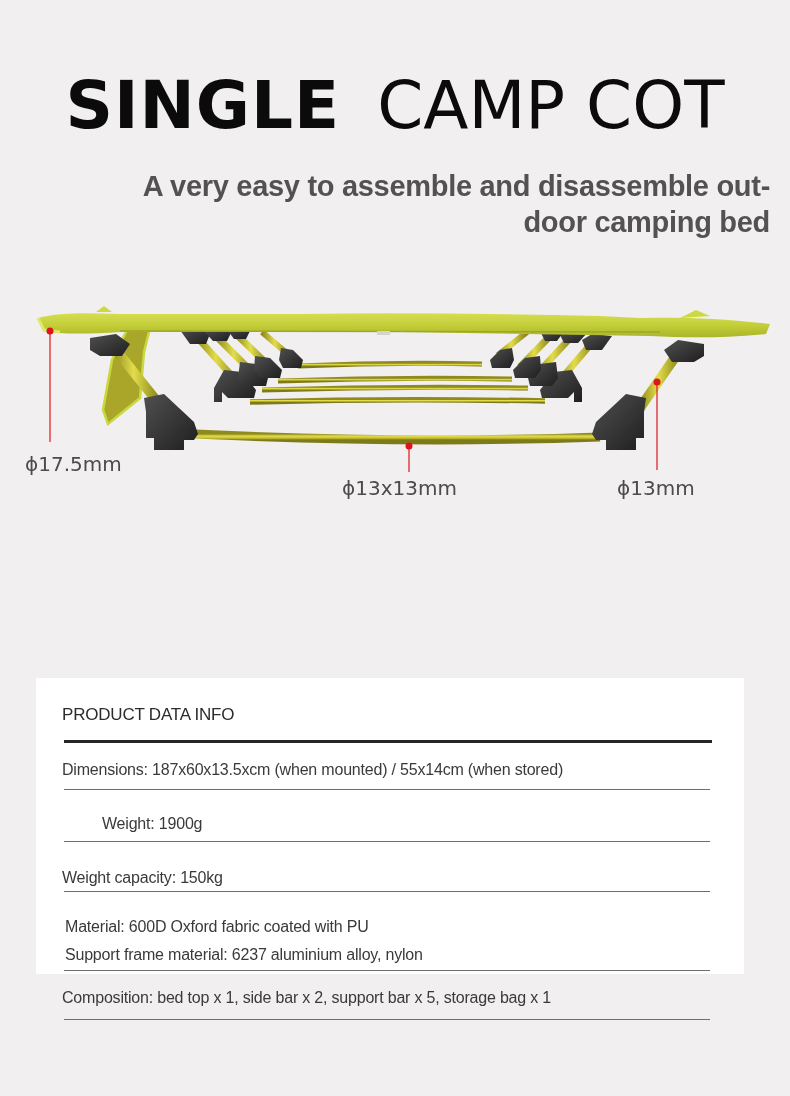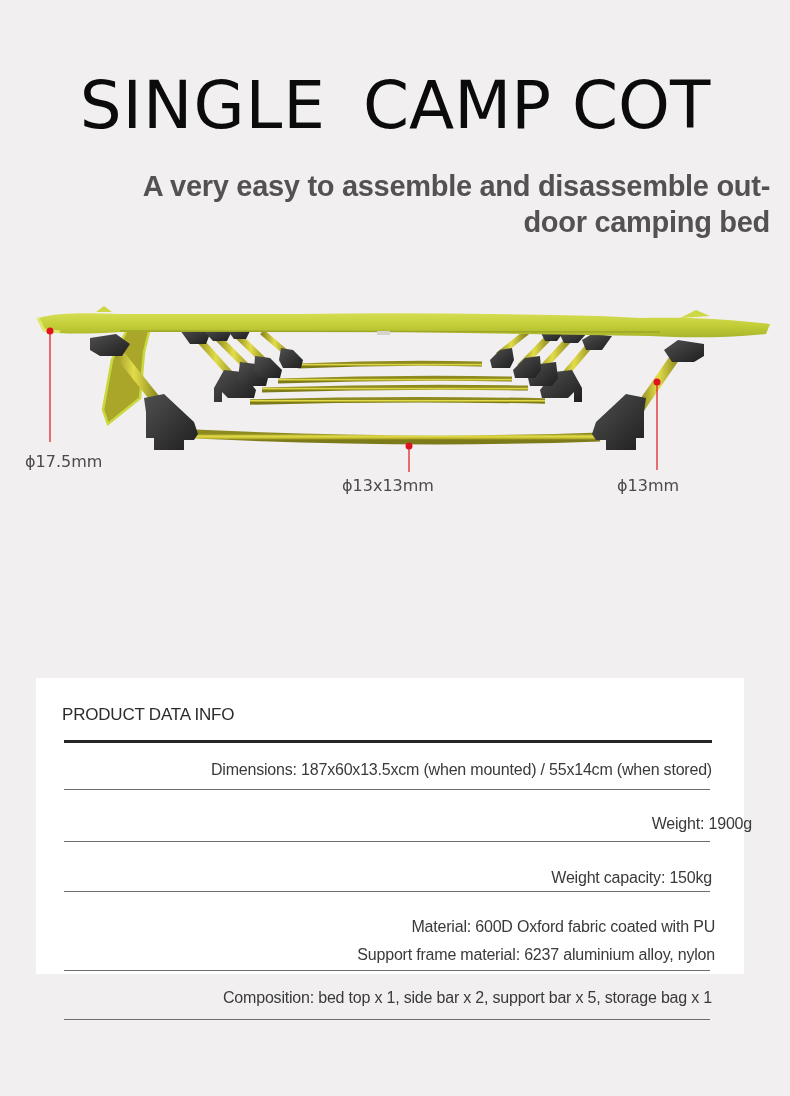--- a/index.html
+++ b/index.html
@@ -21,21 +21,21 @@
       width: 790px;
       text-align: center;
       font-family: "DejaVu Sans", sans-serif;
       font-size: 66px;
       line-height: 80px;
       color: #0b0b0b;
       letter-spacing: 0px;
       white-space: nowrap;
     }
     .title .bold {
-      font-weight: normal;
+      font-weight: bold;
       letter-spacing: 1px;
     }
     .title .light {
       font-weight: normal;
       letter-spacing: 0px;
       transform: scaleX(0.95);
       margin-left: 16px;
     }
     .subtitle {
       position: absolute;
@@ -58,21 +58,21 @@
       height: 230px;
     }
     .cot-area svg {
       position: absolute;
       left: 0;
       top: 0;
     }
     .dim-label {
       position: absolute;
       font-family: "DejaVu Sans", sans-serif;
-      font-size: 16px;
+      font-size: 20px;
       color: #4b4b4b;
       white-space: nowrap;
     }
     .card {
       position: absolute;
       left: 36px;
       top: 678px;
       width: 708px;
       height: 296px;
       background: #ffffff;
@@ -100,21 +100,20 @@
       width: 650px;
       font-family: "Liberation Sans", sans-serif;
       font-size: 16px;
       color: #3a3a3a;
       letter-spacing: -0.2px;
       line-height: 20px;
     }
     .row .line {
       display: block;
       white-space: nowrap;
-      text-align: right;
     }
     .thin-rule {
       position: absolute;
       left: 28px;
       width: 646px;
       height: 1px;
       background: #6e6e6e;
     }
   </style>
 </head>

